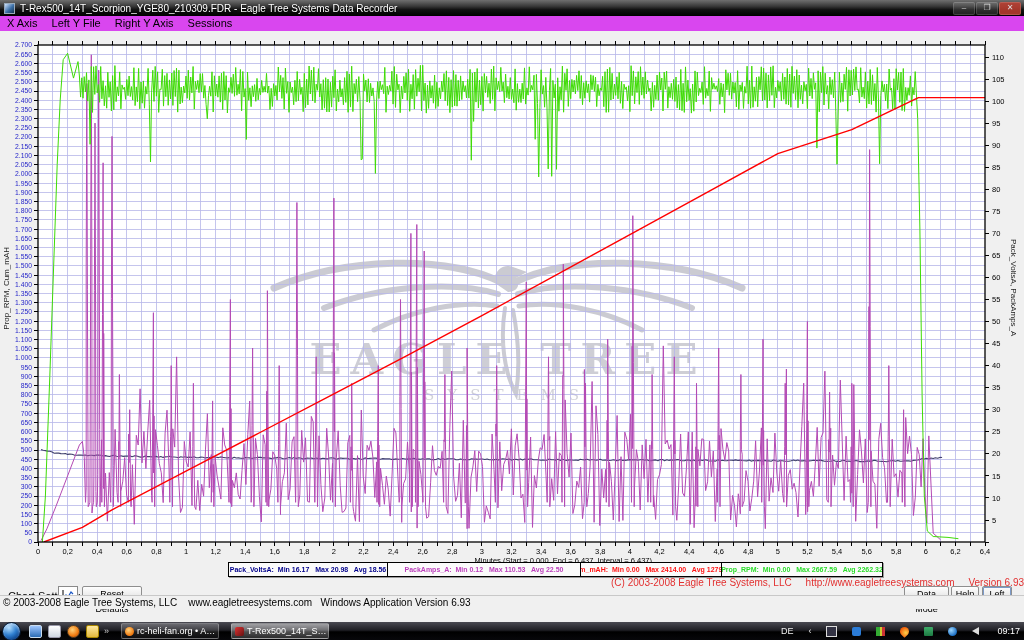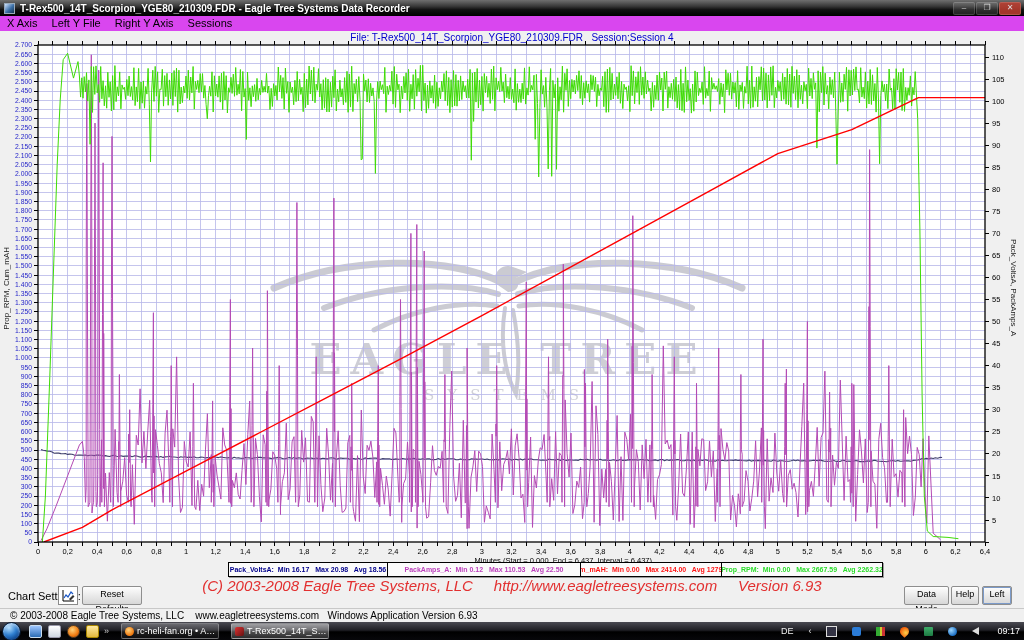--- a/index.html
+++ b/index.html
@@ -4,21 +4,21 @@
 <style>
   html,body{margin:0;padding:0}
   body{width:1024px;height:640px;overflow:hidden;position:relative;background:#000;
        font-family:"Liberation Sans",sans-serif;-webkit-font-smoothing:antialiased}
 
   
   .titlebar{position:absolute;left:0;top:0;width:1024px;height:16px;display:flex;align-items:center;
     background:linear-gradient(#6f6f6f,#3a3a3a 38%,#121212 60%,#000);color:#fff}
   .app-icon{width:9px;height:9px;margin:0 5px 0 4px;border:1px solid #9ab;
     background:linear-gradient(135deg,#cfe3ff,#3a6ea5 55%,#16324f)}
-  .title-text{font-size:10px;font-weight:700;text-shadow:0 1px 2px #000;white-space:nowrap}
+  .title-text{font-size:10px;font-weight:400;text-shadow:0 1px 2px #000;white-space:nowrap}
   .win-btns{margin-left:auto;display:flex;gap:1px;margin-right:3px}
   .win-btn{width:20px;height:11px;border-radius:2px;font-size:8px;line-height:10px;text-align:center;
     color:#ddd;background:rgba(255,255,255,.12);border:1px solid rgba(255,255,255,.15)}
   .win-btn.close{background:rgba(190,62,48,.85)}
 
   
   .menubar{position:absolute;left:0;top:16px;width:1024px;height:15px;background:#d946ef;
     border-bottom:1px solid #dcdcdc;display:flex;align-items:center;font-size:11px;color:#000}
   .menu-item{padding:0 7px;line-height:15px;cursor:default}
 
@@ -32,37 +32,37 @@
   .axis-label-right{position:absolute;left:1009px;top:208px;writing-mode:vertical-rl;
     font-size:8px;color:#222}
 
   
   .stats-bar{position:absolute;left:228px;top:531px;height:13px;display:flex;border:1px solid #000;
     background:#fbfbfb;box-shadow:1px 1px 0 rgba(0,0,0,.35)}
   .stat-cell{display:flex;align-items:center;justify-content:center;height:100%;
     font-size:7px;font-weight:700;white-space:pre;overflow:hidden;border-left:1px solid #000}
   .stat-cell:first-child{border-left:none}
 
-  .copyright{position:absolute;left:0;top:546px;width:100%;text-align:center;color:#e23030;
-    font-size:15px;font-style:italic;white-space:pre}
+  .copyright{position:absolute;left:0;top:546px;width:100%;text-align:right;color:#e23030;
+    font-size:10px;white-space:pre}
 
   
   .chart-settings-label{position:absolute;left:8px;top:559px;font-size:11px;color:#000}
   .icon-btn{position:absolute;left:58px;top:555px;width:18px;height:17px;background:#fff;
     border:1px solid #8a8a8a;display:flex;align-items:center;justify-content:center}
   .btn{position:absolute;height:17px;font-size:9px;color:#000;text-align:center;line-height:15px;
     background:linear-gradient(#fefefe,#ececec 45%,#d7d7d7);border:1px solid #8e8e8e;border-radius:2px}
   #reset-btn{left:82px;top:555px;width:58px}
   #live-btn{left:904px;top:555px;width:43px}
   #help-btn{left:951px;top:555px;width:26px}
   #done-btn{left:982px;top:555px;width:28px;box-shadow:inset 0 0 0 1px #7b9ac9}
 
   
-  .statusbar{position:absolute;left:0;top:577px;width:1024px;height:14px;background:#f0f0f0;
-    border-top:1px solid #c8c8c8;font-size:10px;line-height:14px;padding-left:10px;
+  .statusbar{position:absolute;left:0;top:564px;width:1024px;height:14px;background:#f0f0f0;
+    border-top:1px solid #c8c8c8;font-size:10px;line-height:14px;padding-left:3px;
     white-space:pre;color:#000;box-sizing:border-box}
 
   
   .taskbar{position:absolute;left:0;bottom:0;width:1024px;height:18px;display:flex;align-items:center;
     background:linear-gradient(#4a4a52,#202026 45%,#000 55%,#07070a)}
   .orb{width:17px;height:17px;border-radius:50%;margin-left:2px;flex:none;
     background:radial-gradient(circle at 35% 28%,#b5e0ff,#2f7fd0 45%,#0b3f86 78%,#06244f);
     border:1px solid #0a1c33;box-shadow:inset 0 2px 3px rgba(255,255,255,.55)}
   .ql{display:flex;gap:6px;margin-left:8px;align-items:center}
   .ql-icon{width:11px;height:11px;border-radius:2px}
@@ -104,21 +104,20 @@
 </div>
 
 <div class="menubar">
   <div class="menu-item">X Axis</div>
   <div class="menu-item">Left Y File</div>
   <div class="menu-item">Right Y Axis</div>
   <div class="menu-item">Sessions</div>
 </div>
 
 <div class="app-body">
-  <div class="file-label">File: T-Rex500_14T_Scorpion_YGE80_210309.FDR   Session:Session 4</div>
 
   <svg id="plot" width="1000" height="526">
       <rect x="30" y="5" width="947" height="497" fill="#ffffff"></rect>
       <g opacity="0.85">
         <path d="M493,242 C438,215 336,217 266,248" fill="none" stroke="#c2c2cb" stroke-width="7" stroke-linecap="round"></path>
         <path d="M490,254 C446,240 372,246 316,268" fill="none" stroke="#c2c2cb" stroke-width="6" stroke-linecap="round"></path>
         <path d="M489,266 C452,260 404,270 366,290" fill="none" stroke="#c2c2cb" stroke-width="5" stroke-linecap="round"></path>
         <path d="M507,242 C562,215 664,217 734,248" fill="none" stroke="#c2c2cb" stroke-width="7" stroke-linecap="round"></path>
         <path d="M510,254 C554,240 628,246 684,268" fill="none" stroke="#c2c2cb" stroke-width="6" stroke-linecap="round"></path>
         <path d="M511,266 C548,260 596,270 634,290" fill="none" stroke="#c2c2cb" stroke-width="5" stroke-linecap="round"></path>

